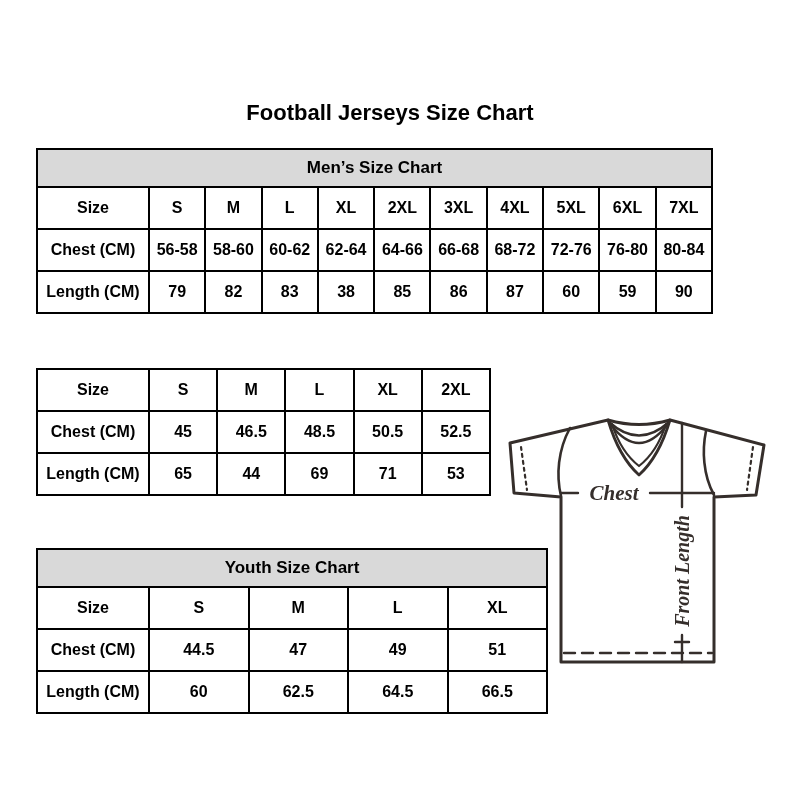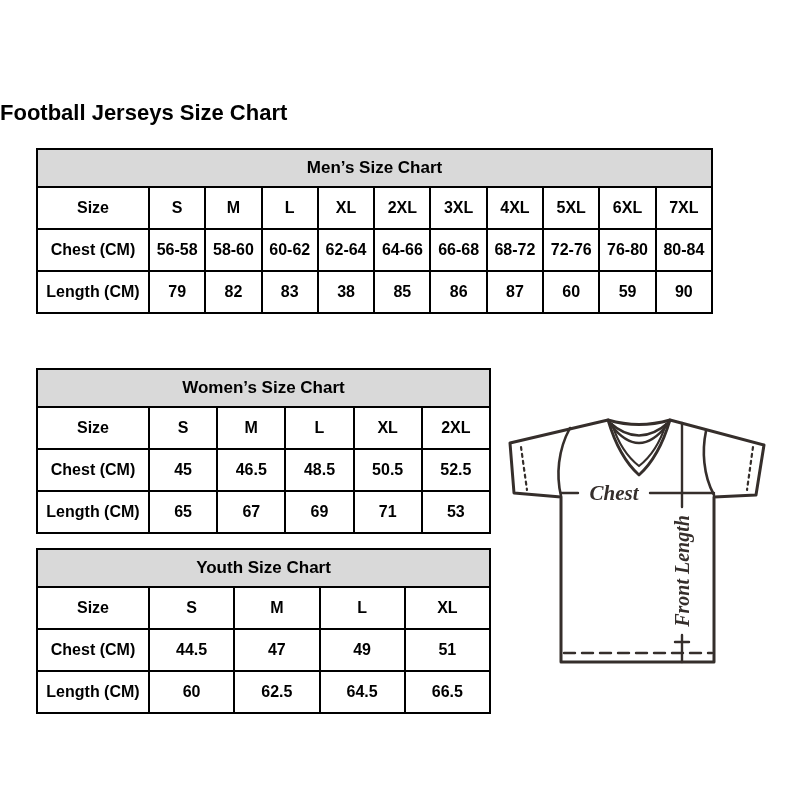--- a/index.html
+++ b/index.html
@@ -2,37 +2,37 @@
 <html><head>
 <meta charset="utf-8">
 <style>
   html,body { margin:0; padding:0; }
   body {
     width:800px; height:800px; position:relative; background:#ffffff;
     font-family:"Liberation Sans", sans-serif; overflow:hidden;
   }
   #page-title {
     position:absolute; left:0; top:100px; width:780px;
-    text-align:left; font-size:22px; font-weight:bold; color:#000;
+    text-align:center; font-size:22px; font-weight:bold; color:#000;
   }
   table.size-table {
     position:absolute; border-collapse:collapse; table-layout:fixed;
     background:#fff;
   }
   table.size-table td {
     border:2px solid #000; text-align:center; vertical-align:middle;
     font-weight:bold; font-size:16px; color:#000; height:40px; padding:0;
     overflow:hidden; white-space:nowrap;
   }
   table.size-table td.tbl-title {
     background:#d9d9d9; font-size:17px; height:36px;
   }
   #mens-table   { left:36px; top:148px; width:677px; }
   #womens-table { left:36px; top:368px; width:455px; }
-  #youth-table  { left:36px; top:548px; width:455px; }
+  #youth-table  { left:36px; top:548px; width:512px; }
   #jersey-svg { position:absolute; left:500px; top:395px; }
   .sketch-stroke { fill:none; stroke:#352e2b; stroke-linejoin:round; stroke-linecap:round; }
   .sketch-label  { font-family:"Liberation Serif", serif; font-style:italic; font-weight:bold;
                    font-size:21px; fill:#352e2b; }
   .sketch-label-vert { font-family:"Liberation Serif", serif; font-style:italic; font-weight:bold;
                    font-size:20px; fill:#352e2b; }
 </style>
 </head>
 <body>
 
@@ -102,42 +102,39 @@
     <colgroup>
       <col style="width: 112px;">
       <col>
       <col>
       <col>
       <col>
       <col>
     </colgroup>
     <tbody>
       <tr>
-        <td colspan="6" class="tbl-title">Women’s Size Chart</td>
-      </tr>
-      <tr>
         <td>Size</td>
         <td>S</td>
         <td>M</td>
         <td>L</td>
         <td>XL</td>
         <td>2XL</td>
       </tr>
       <tr>
         <td>Chest (CM)</td>
         <td>45</td>
         <td>46.5</td>
         <td>48.5</td>
         <td>50.5</td>
         <td>52.5</td>
       </tr>
       <tr>
         <td>Length (CM)</td>
         <td>65</td>
-        <td>67</td>
+        <td>44</td>
         <td>69</td>
         <td>71</td>
         <td>53</td>
       </tr>
     </tbody>
   </table>
 
 <table id="youth-table" class="size-table">
     <colgroup>
       <col style="width: 112px;">

